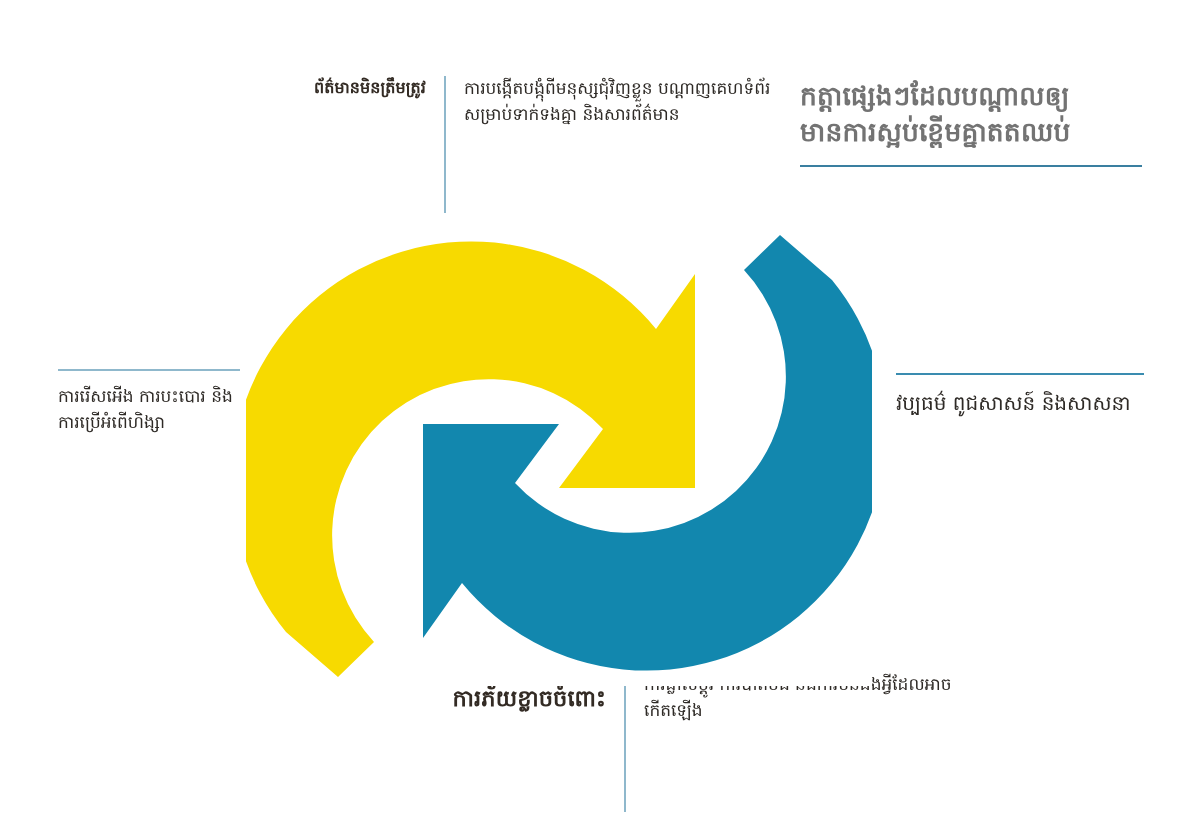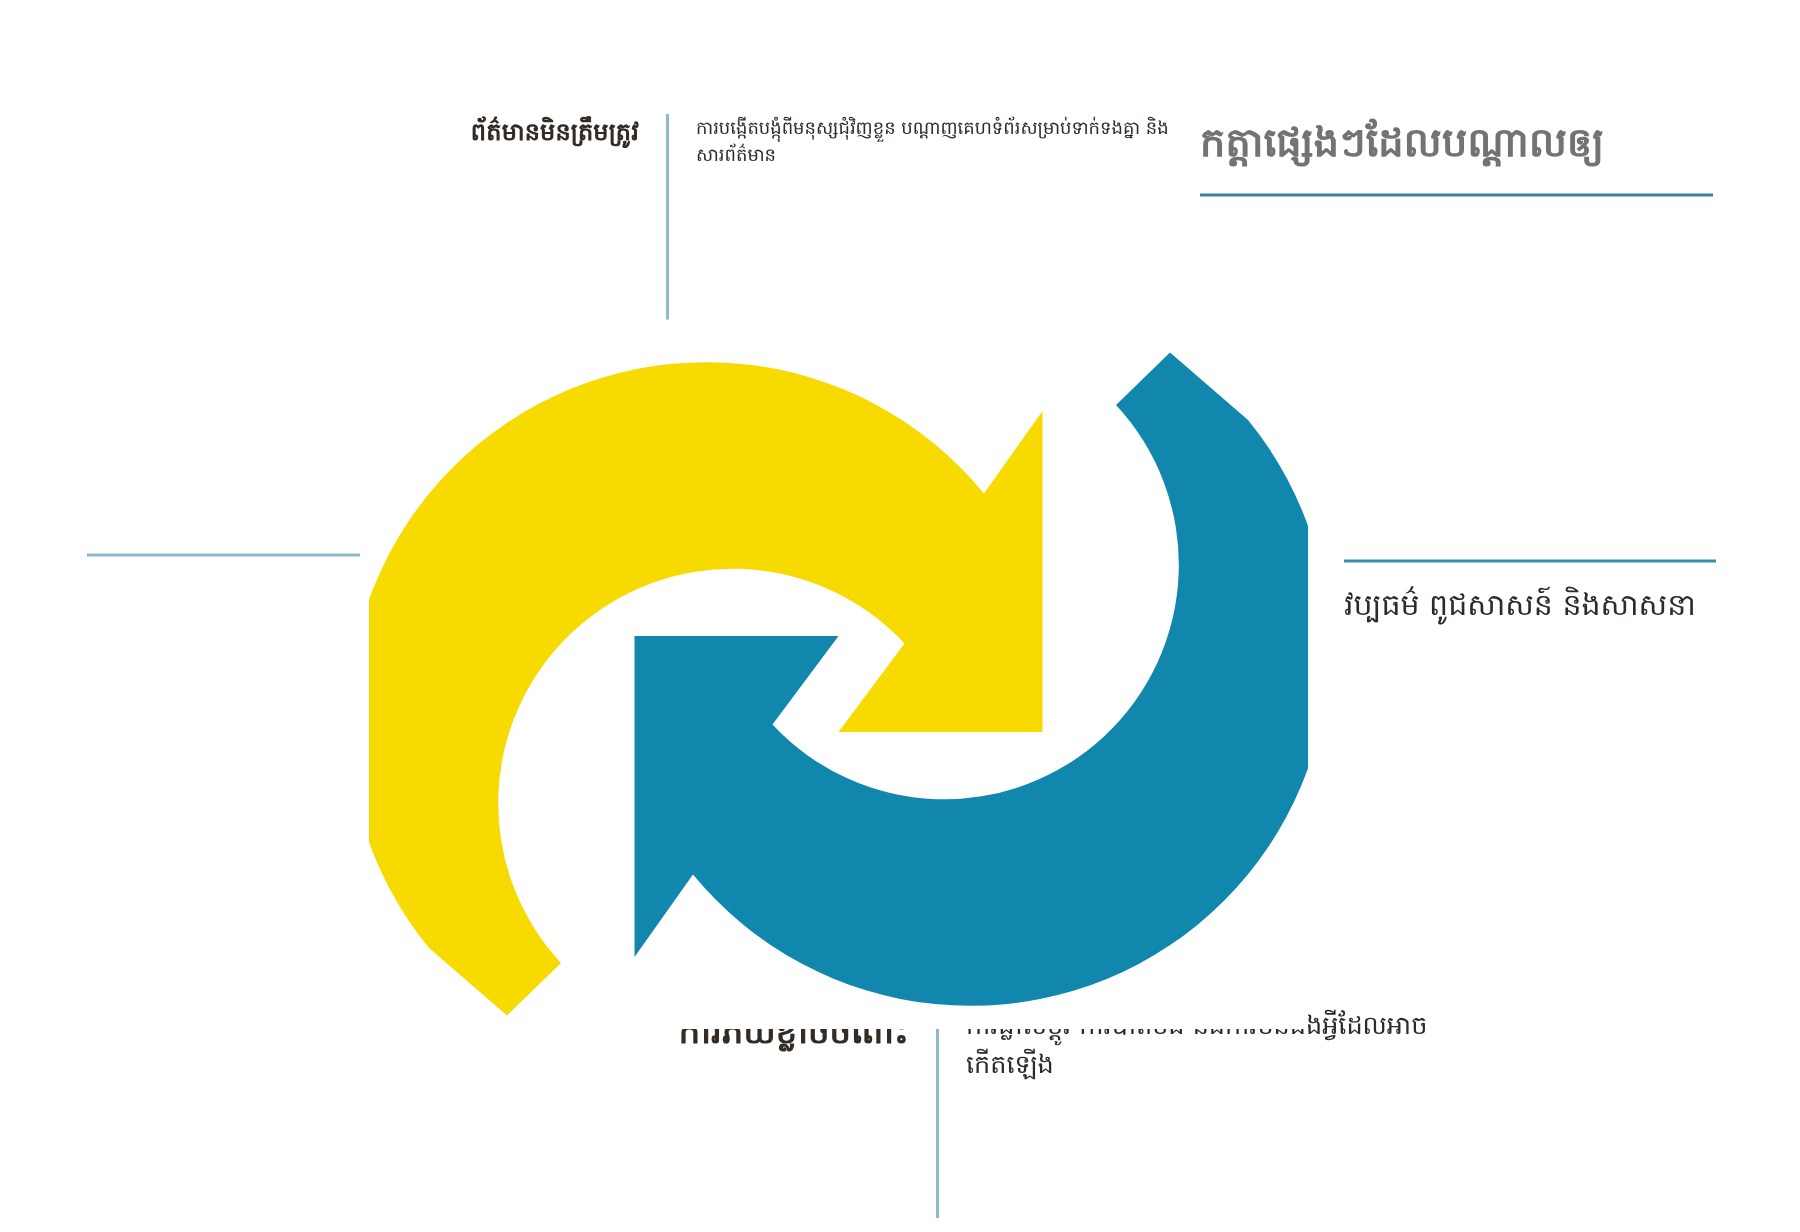--- a/index.html
+++ b/index.html
@@ -73,40 +73,40 @@
   }
   .vrule {
     width: 2px;
     background: #8fb8cc;
     flex: none;
   }
   .vrule.top { height: 137px; }
   .vrule.bottom { height: 140px; }
   .cb-top .desc {
     padding-left: 18px;
-    font-size: 12px;
+    font-size: 17px;
     width: 320px;
   }
 
   
   .cb-bottom {
     position: absolute;
     left: 420px;
     top: 672px;
     width: 560px;
     display: flex;
     align-items: flex-start;
   }
   .cb-bottom .lbl {
     width: 204px;
     text-align: right;
     font-size: 22.5px;
     padding-right: 18px;
     box-sizing: border-box;
-    margin-top: 2px;
+    margin-top: 12px;
   }
   .cb-bottom .desc {
     padding-left: 18px;
     font-size: 17px;
     width: 310px;
   }
 
   
   .cb-left {
     position: absolute;
@@ -157,32 +157,34 @@
   .cycle-wrap svg { display: block; }
 </style>
 </head>
 <body>
 
 <div id="canvas">
 
   <div class="title-block">
     <div class="title-text" style="color: #737373;">
       <span>កត្តាផ្សេងៗដែលបណ្ដាលឲ្យ</span><br>
+      <span>មានការស្អប់ខ្ពើមគ្នាតតឈប់</span>
     </div>
     <div class="title-rule" style="background: rgb(58, 127, 160);"></div>
   </div>
 
   <div class="cb-top">
     <div class="hd lbl" style="color: rgb(51, 43, 36);">ព័ត៌មានមិនត្រឹមត្រូវ</div>
     <div class="vrule top" style="background: rgb(143, 184, 204);"></div>
     <div class="body-txt desc" style="color: rgb(46, 42, 38);">ការបង្កើតបង្កុំពីមនុស្សជុំវិញខ្លួន បណ្ដាញគេហទំព័រសម្រាប់ទាក់ទងគ្នា និងសារព័ត៌មាន</div>
   </div>
 
   <div class="cb-left">
     <div class="hrule" style="background: rgb(143, 184, 204);"></div>
+    <div class="body-txt desc" style="color: rgb(46, 42, 38);">ការរើសអើង ការបះបោរ និងការប្រើអំពើហិង្សា</div>
   </div>
 
   <div class="cb-right">
     <div class="hrule" style="background: rgb(58, 140, 176);"></div>
     <div class="body-txt desc" style="color: rgb(46, 42, 38);">វប្បធម៌ ពូជសាសន៍ និងសាសនា</div>
   </div>
 
   <div class="cb-bottom">
     <div class="hd lbl" style="color: rgb(51, 43, 36);">ការភ័យខ្លាចចំពោះ</div>
     <div class="vrule bottom" style="background: rgb(143, 184, 204);"></div>

